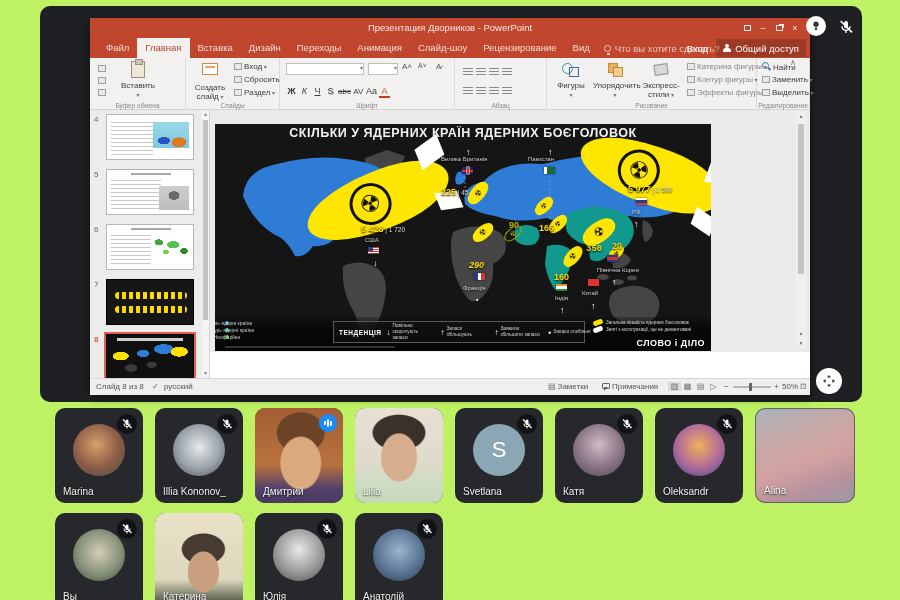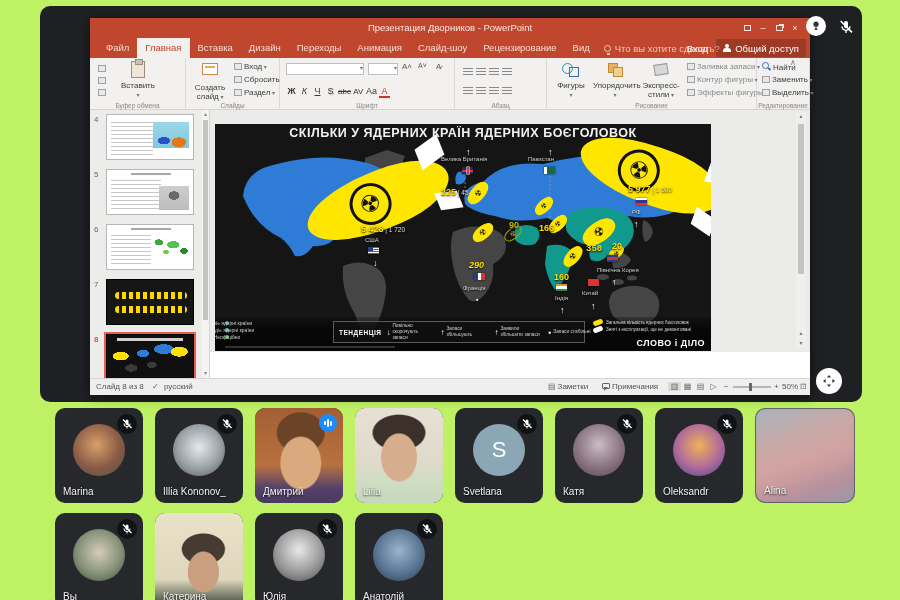--- a/index.html
+++ b/index.html
@@ -318,21 +318,21 @@
                 <div class="arr-ic"></div>
               </div>
             <span>Упорядочить</span><br><span class="dd">▾</span>
           </div>
           <div class="bigbtn" style="left:92px;">
             <div class="bigicon">
                 <div class="qs-ic"></div>
               </div>
             <span>Экспресс-стили</span><span class="dd"> ▾</span>
           </div>
-          <div class="minibtn" style="left:140px;top:4px;color:#888;"><span class="mini-ic"></span><span>Заливка запаси</span><span class="dd"> ▾</span></div>
+          <div class="minibtn" style="left:140px;top:4px;color:#888;"><span class="mini-ic"></span><span>Катерина фигуры</span><span class="dd"> ▾</span></div>
           <div class="minibtn" style="left:140px;top:17px;color:#888;"><span class="mini-ic"></span><span>Контур фигуры</span><span class="dd"> ▾</span></div>
           <div class="minibtn" style="left:140px;top:30px;color:#888;"><span class="mini-ic"></span><span>Эффекты фигуры</span><span class="dd"> ▾</span></div>
           <div class="glabel">Рисование</div>
         </div>
         <div id="g-edit" class="rgroup">
           <div class="minibtn" style="left:5px;top:4px;"><span class="find-ic"></span><span>Найти</span></div>
           <div class="minibtn" style="left:5px;top:17px;"><span class="mini-ic"></span><span>Заменить</span><span class="dd"> ▾</span></div>
           <div class="minibtn" style="left:5px;top:30px;"><span class="mini-ic"></span><span>Выделить</span><span class="dd"> ▾</span></div>
           <div class="glabel">Редактирование</div>
         </div>

